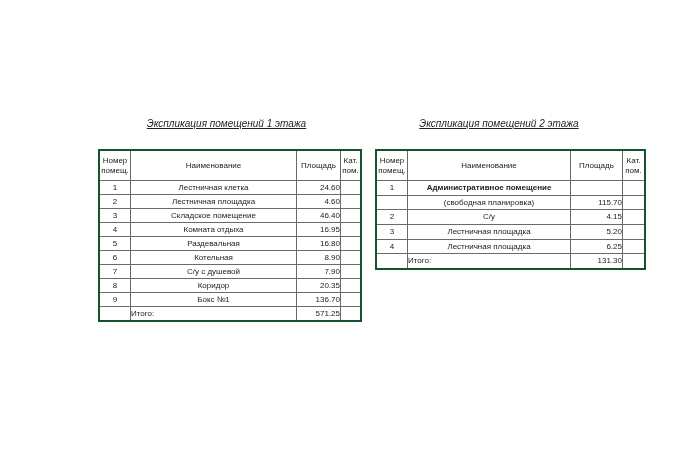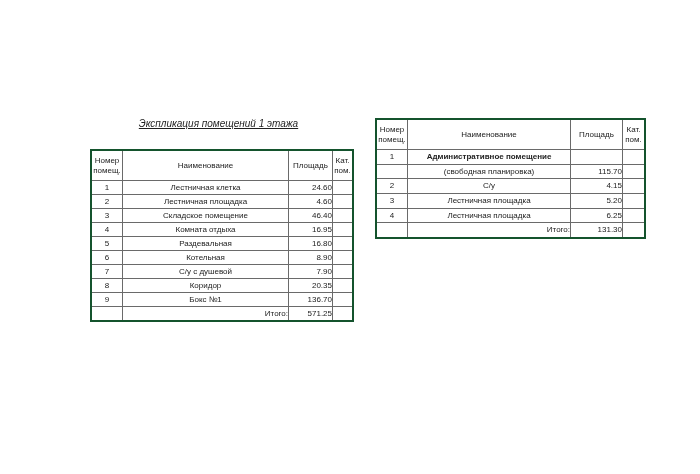--- a/index.html
+++ b/index.html
@@ -6,21 +6,21 @@
   .page {
     position: relative;
     width: 700px;
     height: 474px;
     background: #ffffff;
     font-family: "Liberation Sans", sans-serif;
     color: #222222;
     overflow: hidden;
   }
   .table-block { position: absolute; }
-  .t1 { left: 90px;  top: 118px; width: 257px; }
+  .t1 { left: 98px;  top: 118px; width: 257px; }
   .t2 { left: 375px; top: 118px; width: 264px; }
 
   .title {
     margin: 0 0 19px 0;
     font-size: 10px;
     font-style: italic;
     font-weight: normal;
     line-height: 12px;
     text-align: center;
     text-decoration: underline;
@@ -62,21 +62,21 @@
     text-align: center;
     white-space: pre-line;
   }
   table.expl tbody td { height: 13px; }
   .t2 table.expl tbody td { height: 13.7px; }
 
   td.cell-number   { text-align: center; }
   td.cell-name     { text-align: center; padding-left: 5px; white-space: nowrap; }
   td.cell-area     { text-align: right; white-space: nowrap; }
   td.cell-category { text-align: center; }
-  td.total-label   { text-align: right; padding-right: 5px; }
+  td.total-label   { text-align: left; padding-right: 5px; }
 
   
   td.merge-b { border-bottom-style: hidden; font-weight: bold; }
   td.merge-t { border-top-style: hidden; }
 </style>
 </head>
 <body>
 
 <div class="page">
 
@@ -152,20 +152,21 @@
             <td class="cell-number col-number"></td>
             <td class="total-label col-name">Итого:</td>
             <td class="cell-area col-area">571.25</td>
             <td class="cell-category col-category"></td>
           </tr>
         </tbody>
     </table>
   </section>
 
   <section class="table-block t2">
+    <h2 class="title">Экспликация помещений 2 этажа</h2>
     <table class="expl">
       <thead>
           <tr>
             <th class="col-number">Номер
 помещ.</th>
             <th class="col-name">Наименование</th>
             <th class="col-area">Площадь</th>
             <th class="col-category">Кат.
 пом.</th>
           </tr>

